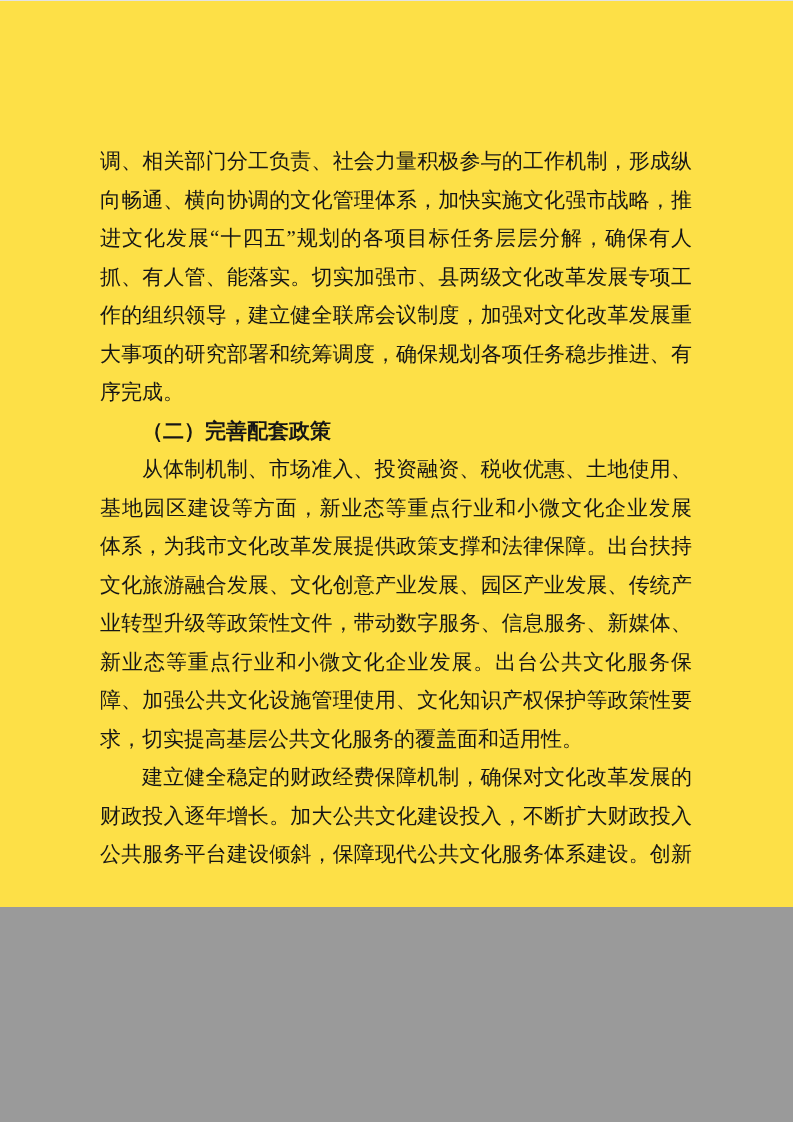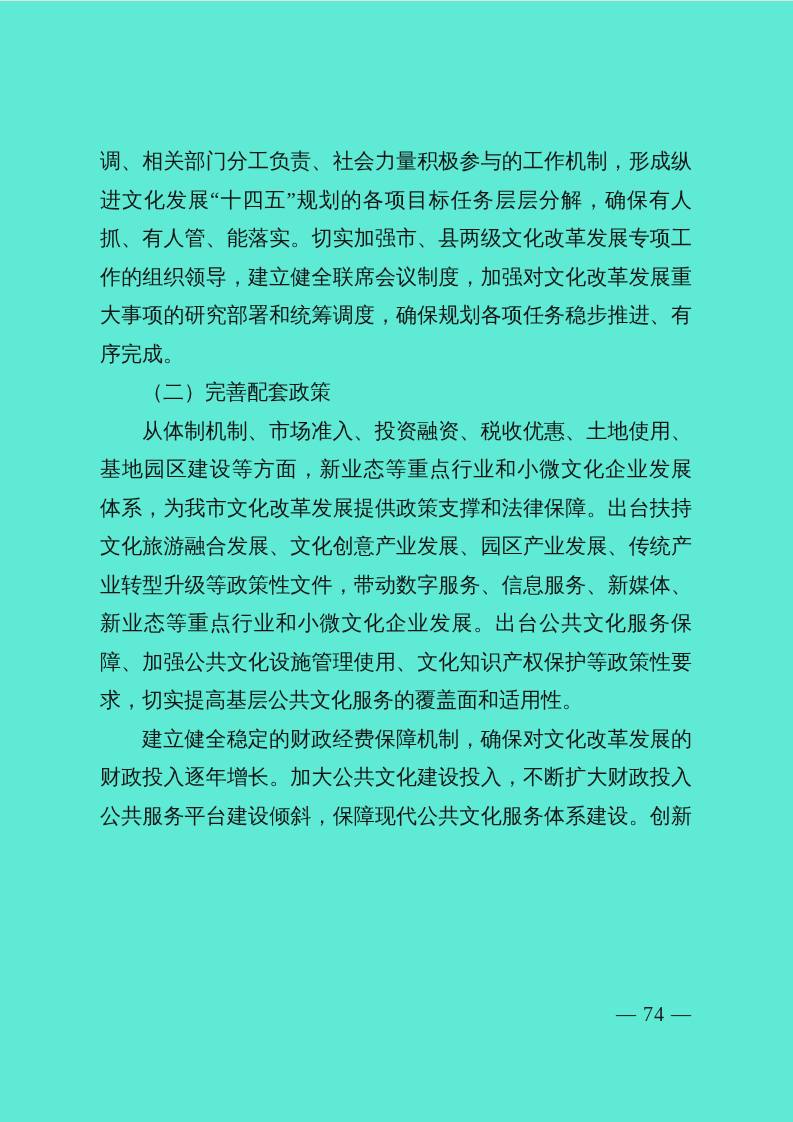--- a/index.html
+++ b/index.html
@@ -3,22 +3,22 @@
 <meta charset="utf-8">
 <style>
   html, body {
     margin: 0;
     padding: 0;
     background: #9a9a9a;
   }
   .page {
     position: relative;
     width: 793px;
-    height: 1122px;
-    background: #5eead4;
+    height: 907px;
+    background: #fde047;
     overflow: hidden;
     font-family: "Liberation Serif", "DejaVu Serif", serif;
     color: #161616;
     border-top: 1px solid #e3e3e3;
     box-sizing: border-box;
   }
   .text-column {
     position: absolute;
     left: 100px;
     top: 141px;
@@ -35,21 +35,21 @@
     overflow: visible;
   }
   .line.para-end {
     text-align-last: left;
     font-family: Liberation Serif, serif;
   }
   .line.indent {
     text-indent: 2em;
   }
   .line.heading {
-    font-weight: normal;
+    font-weight: bold;
     text-align: left;
     text-align-last: left;
     text-indent: 2em;
     font-family: "Liberation Serif", "DejaVu Serif", serif;
   }
   .page-number {
     position: absolute;
     top: 1000px;
     right: 101px;
     font-size: 20px;
@@ -58,20 +58,21 @@
     color: #1c1c1c;
     white-space: nowrap;
   }
 </style>
 </head>
 <body>
 
 <div class="page">
   <div class="text-column">
       <div class="line">调、相关部门分工负责、社会力量积极参与的工作机制，形成纵</div>
+      <div class="line">向畅通、横向协调的文化管理体系，加快实施文化强市战略，推</div>
       <div class="line">进文化发展“十四五”规划的各项目标任务层层分解，确保有人</div>
       <div class="line">抓、有人管、能落实。切实加强市、县两级文化改革发展专项工</div>
       <div class="line">作的组织领导，建立健全联席会议制度，加强对文化改革发展重</div>
       <div class="line">大事项的研究部署和统筹调度，确保规划各项任务稳步推进、有</div>
       <div class="line para-end">序完成。</div>
       <div class="line heading">（二）完善配套政策</div>
       <div class="line indent">从体制机制、市场准入、投资融资、税收优惠、土地使用、</div>
       <div class="line">基地园区建设等方面，新业态等重点行业和小微文化企业发展</div>
       <div class="line">体系，为我市文化改革发展提供政策支撑和法律保障。出台扶持</div>
       <div class="line">文化旅游融合发展、文化创意产业发展、园区产业发展、传统产</div>

